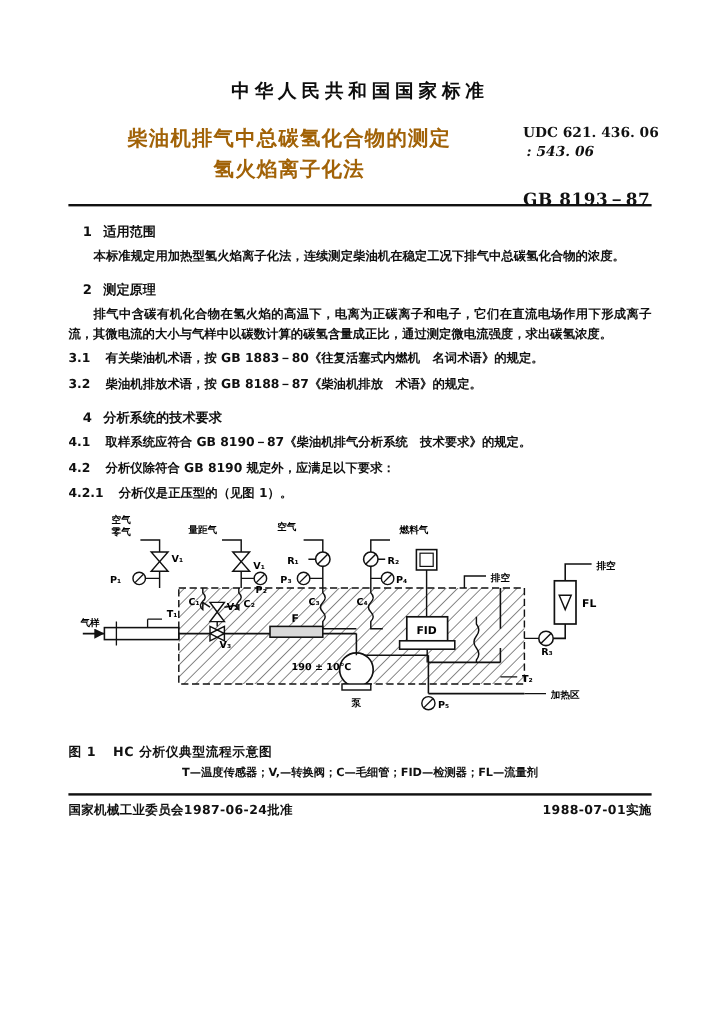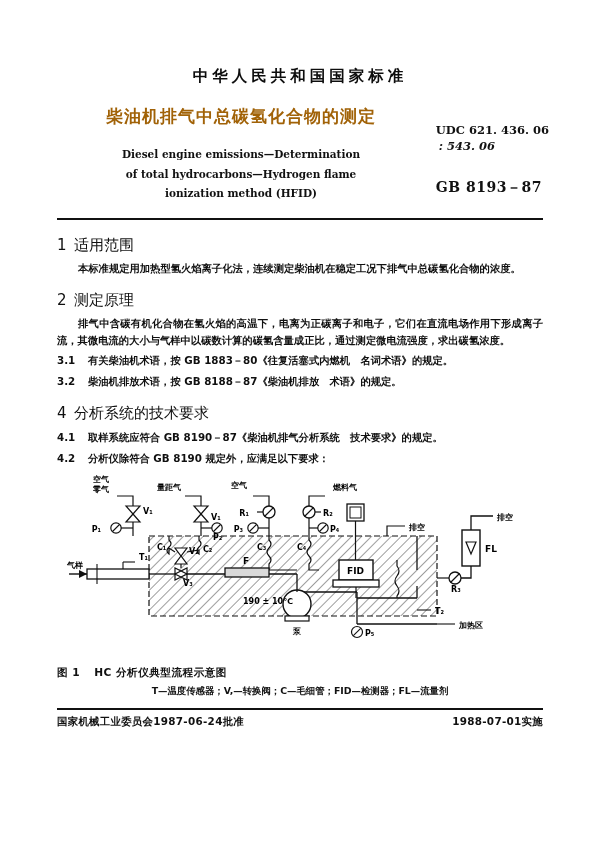--- a/index.html
+++ b/index.html
@@ -41,21 +41,21 @@
     font-weight:bold;
     letter-spacing:1px;
     line-height:1.55;
     color:#a16207;
     width:360px;
     margin-left:4px;
   }
   .code-block{
     position:absolute;
     right:-6px;
-    top:20px;
+    top:0;
     text-align:left;
     font-family:"DejaVu Serif","Liberation Serif",serif;
     font-weight:bold;
     font-size:11.5px;
     color:#111;
     line-height:1.35;
   }
   .code-block .udc2{padding-left:3px;font-style:italic;}
   .code-block .gb{margin-top:24px;font-size:14px;letter-spacing:0.5px;}
 
@@ -78,24 +78,25 @@
   }
 
   
   .body{
     margin-top:13px;
     font-size:10.3px;
     line-height:1.62;
     color:#101010;
   }
   .sec-head{
-    font-weight:normal;
-    font-size:15px;
+    font-weight:bold;
+    font-size:11px;
     margin-top:11px;
     margin-bottom:3px;
+    margin-left:12px;
   }
   .sec-head .num{display:inline-block;width:17px;}
   .para{
     text-indent:21px;
     font-weight:bold;
     text-align:justify;
     margin-bottom:2px;
   }
   .item{
     font-weight:bold;
@@ -147,33 +148,29 @@
 <body>
 
 <div class="page">
   <div class="inner">
 
     <div class="masthead">中华人民共和国国家标准</div>
 
     <div class="title-row">
       <div class="cn-title">
         <div>柴油机排气中总碳氢化合物的测定</div>
+        <div>氢火焰离子化法</div>
       </div>
       <div class="code-block">
         <div>UDC 621. 436. 06</div>
         <div class="udc2">: 543. 06</div>
         <div class="gb">GB 8193－87</div>
       </div>
     </div>
 
-    <div class="en-title">
-      <div>Diesel engine emissions—Determination</div>
-      <div>of total hydrocarbons—Hydrogen flame</div>
-      <div>ionization method (HFID)</div>
-    </div>
 
     <div class="rule"></div>
 
     <div class="body">
 
       <div class="sec-head">
         <span class="num">1</span><span>适用范围</span>
       </div>
       <div class="para">本标准规定用加热型氢火焰离子化法，连续测定柴油机在稳定工况下排气中总碳氢化合物的浓度。</div>
 
@@ -190,20 +187,23 @@
       </div>
 
       <div class="sec-head">
         <span class="num">4</span><span>分析系统的技术要求</span>
       </div>
       <div class="item">
         <span class="num">4.1</span><span>取样系统应符合 GB 8190－87《柴油机排气分析系统　技术要求》的规定。</span>
       </div>
       <div class="item">
         <span class="num">4.2</span><span>分析仪除符合 GB 8190 规定外，应满足以下要求：</span>
+      </div>
+      <div class="item">
+        <span class="num deep">4.2.1</span><span>分析仪是正压型的（见图 1）。</span>
       </div>
     </div>
 
     <div class="figure">
       <svg class="fig-svg" width="486" height="190" viewBox="0 0 486 190">
         <defs>
           <pattern id="hatch" width="7" height="7" patternTransform="rotate(45)" patternUnits="userSpaceOnUse">
             <line x1="0" y1="0" x2="0" y2="7" stroke="#2b2b2b" stroke-width="1.1"></line>
           </pattern>
           <marker id="arrowL" markerWidth="7" markerHeight="7" refX="6" refY="3" orient="auto">

